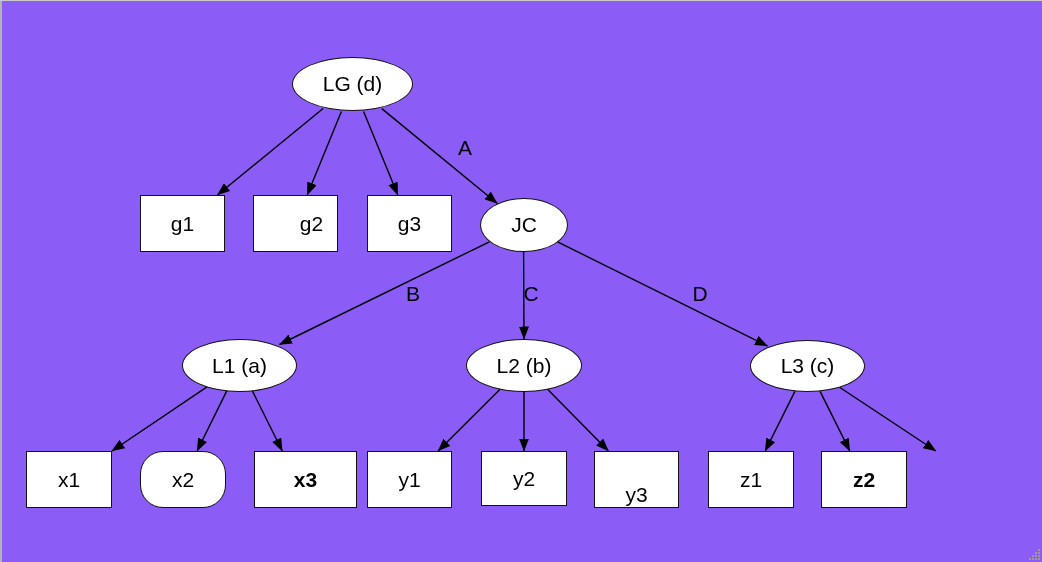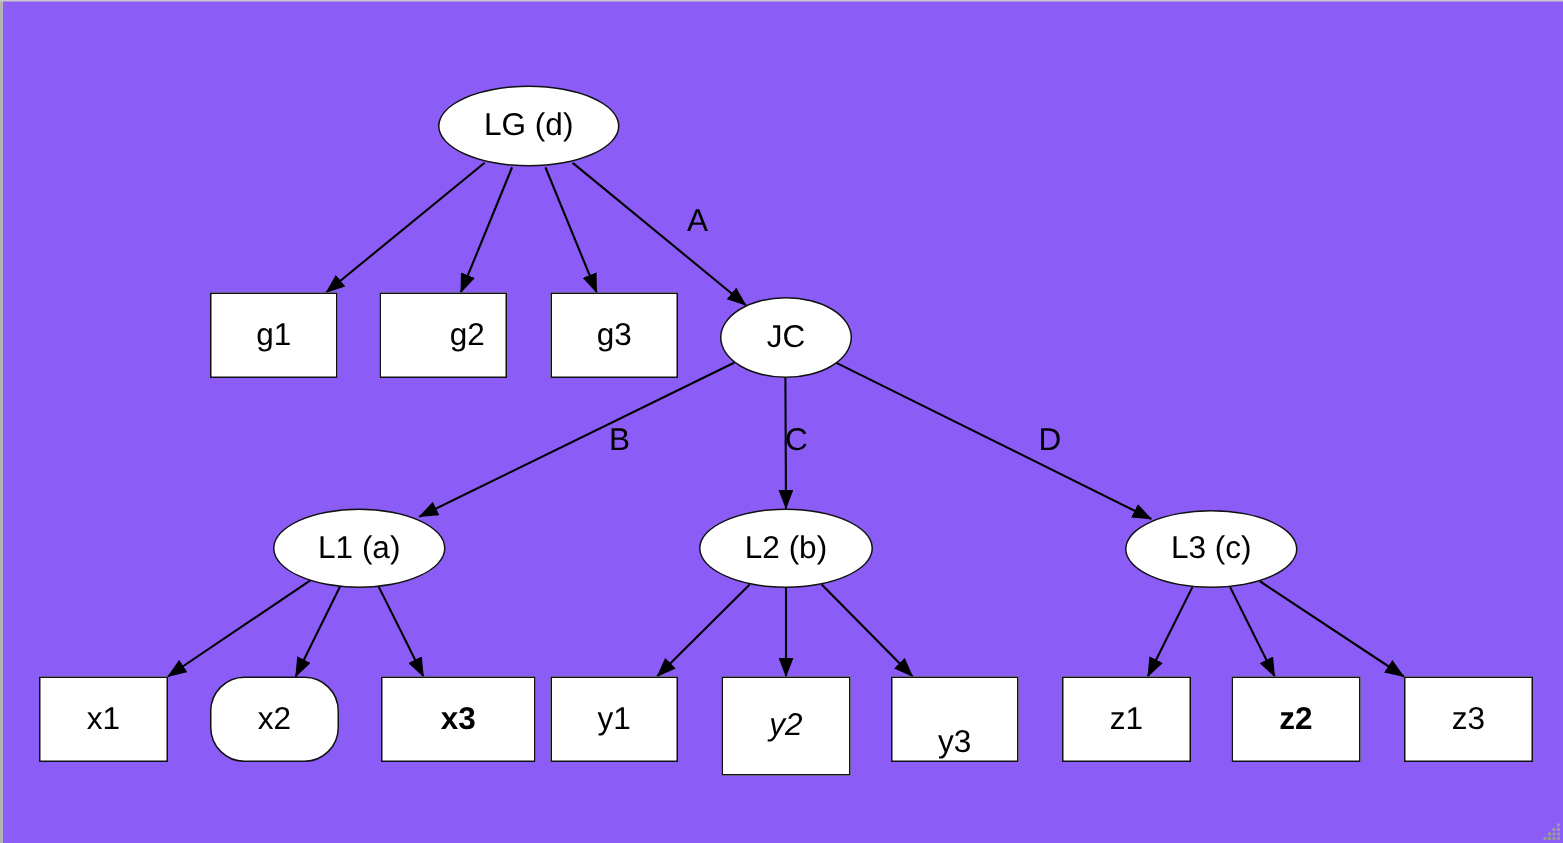--- a/index.html
+++ b/index.html
@@ -132,34 +132,31 @@
   </div>
   <div class="node box" style="left:140px; top:451px; width:86px; height:57px;border-radius:23px;">
     <span>x2</span>
   </div>
   <div class="node box" style="left:254px; top:451px; width:103px; height:57px;font-weight:bold;">
     <span>x3</span>
   </div>
   <div class="node box" style="left:367px; top:451px; width:85px; height:57px;">
     <span>y1</span>
   </div>
-  <div class="node box" style="left:481px; top:451px; width:86px; height:66px;font-style:italic;">
+  <div class="node box" style="left:481px; top:451px; width:86px; height:55px;">
     <span>y2</span>
   </div>
   <div class="node box" style="left:594px; top:451px; width:85px; height:57px;align-items:flex-end;">
     <span>y3</span>
   </div>
   <div class="node box" style="left:708px; top:451px; width:86px; height:57px;">
     <span>z1</span>
   </div>
   <div class="node box" style="left:821px; top:451px; width:86px; height:57px;font-weight:bold;">
     <span>z2</span>
-  </div>
-  <div class="node box" style="left:936px; top:451px; width:86px; height:57px;">
-    <span>z3</span>
   </div>
 
   <span class="edge-label" style="left:465px; top:148px;">A</span>
   <span class="edge-label" style="left:413px; top:294px;">B</span>
   <span class="edge-label" style="left:531px; top:294px;">C</span>
   <span class="edge-label" style="left:700px; top:294px;">D</span>
 
   <svg class="resize-grip" viewBox="0 0 15 15" xmlns="http://www.w3.org/2000/svg">
     <g fill="#9a9a9a">
       <rect x="12" y="3" width="2" height="2"></rect>

